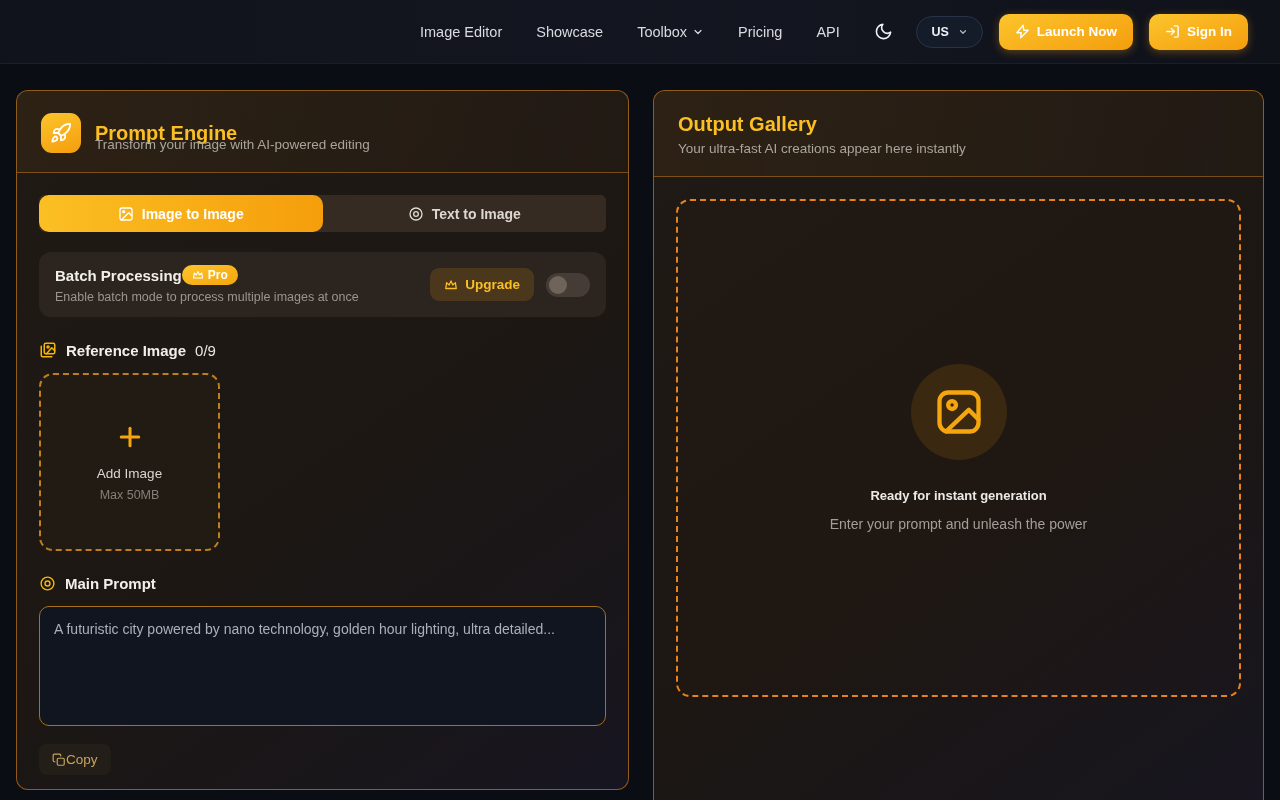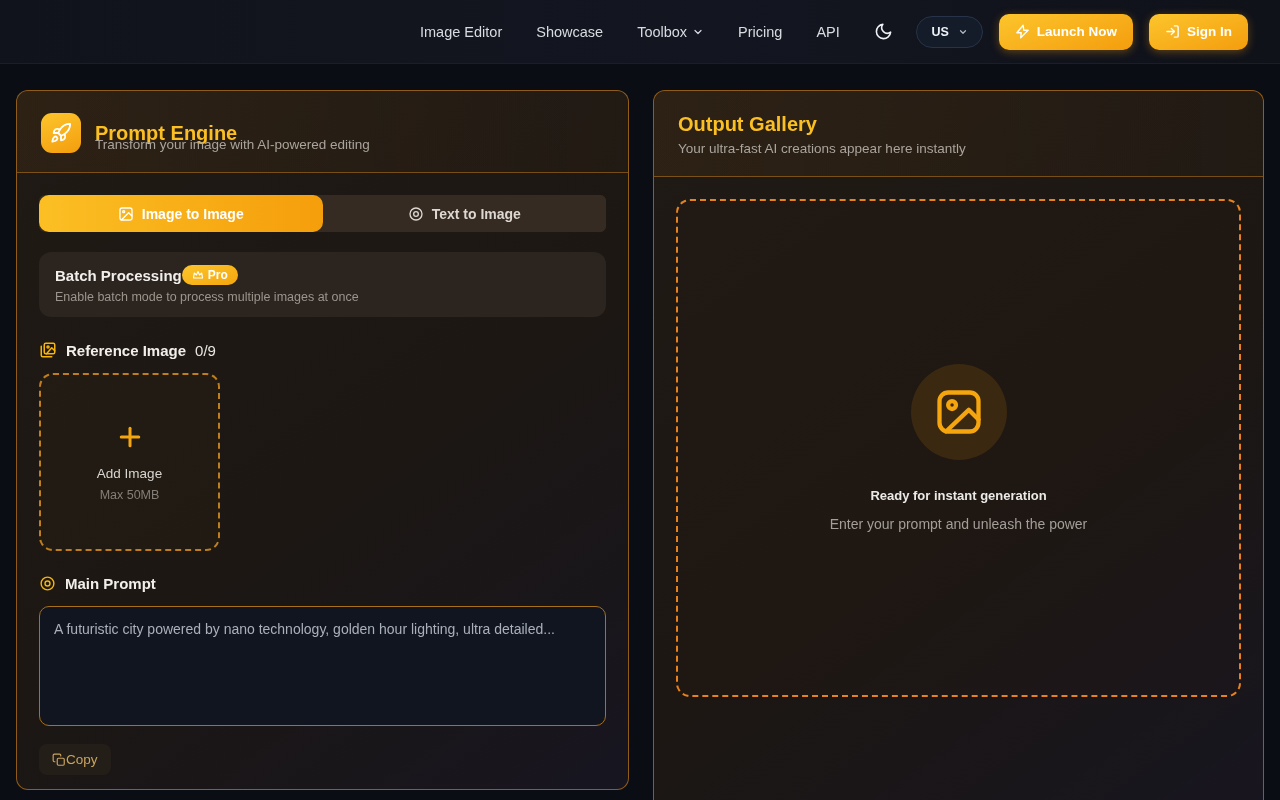--- a/index.html
+++ b/index.html
@@ -252,20 +252,33 @@
               <span>
                 <svg width="12" height="12" viewBox="0 0 24 24" fill="none" stroke="#fff" stroke-width="2.2" stroke-linejoin="round">
                     <path d="M3 18l1.5-10L9 12l3-7 3 7 4.5-4L21 18H3z"></path>
                   </svg>
               </span>
               <span>Pro</span>
             </span>
           </div>
           <div class="batch-desc">Enable batch mode to process multiple images at once</div>
         </div>
+        <div class="batch-right">
+          <button class="upgrade-btn">
+            <span>
+              <svg width="14" height="14" viewBox="0 0 24 24" fill="none" stroke="#fbbf24" stroke-width="2.2" stroke-linejoin="round">
+                  <path d="M3 18l1.5-10L9 12l3-7 3 7 4.5-4L21 18H3z"></path>
+                </svg>
+            </span>
+            <span>Upgrade</span>
+          </button>
+          <div class="toggle">
+            <div class="toggle-knob"></div>
+          </div>
+        </div>
       </div>
 
       
       <div class="section-label-row">
         <span>
           <svg width="18" height="18" viewBox="0 0 24 24" fill="none" stroke="#f5b50a" stroke-width="2" stroke-linecap="round" stroke-linejoin="round">
               <rect x="7" y="3" width="14" height="14" rx="2"></rect>
               <circle cx="12" cy="8" r="1.4"></circle>
               <path d="M21 13l-4-4-7 8"></path>
               <path d="M3 7v12a2 2 0 0 0 2 2h12"></path>

